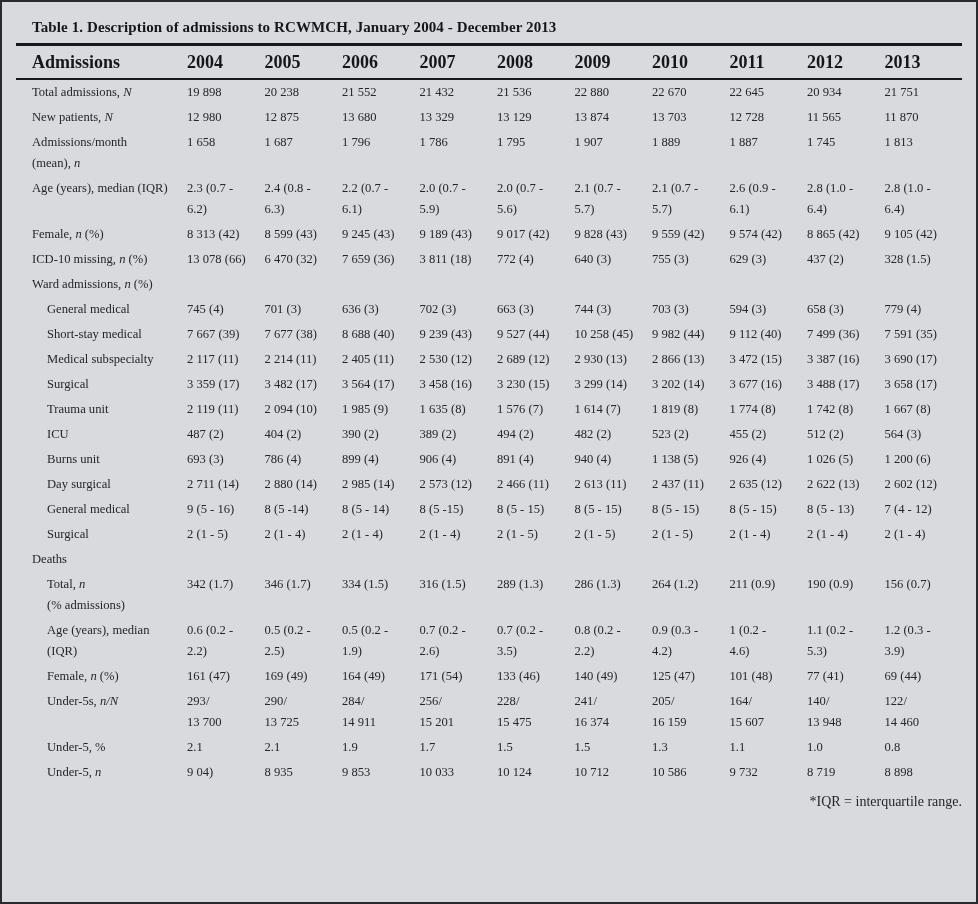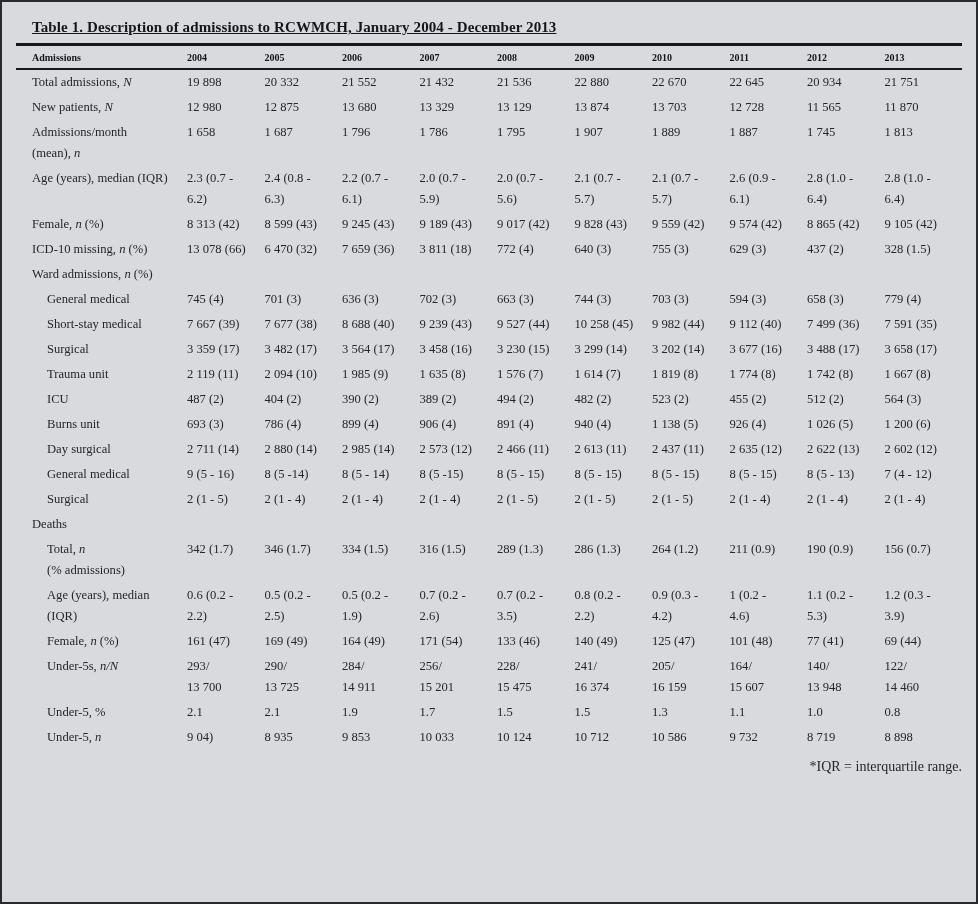--- a/index.html
+++ b/index.html
@@ -5,28 +5,28 @@
   html,body{margin:0;padding:0;background:#d9dbdf;}
   .sheet{
     width:978px;height:904px;box-sizing:border-box;
     background:#d8dade;border:2px solid #2a2b2f;
     padding:8px 14px 0 14px;overflow:hidden;
     font-family:"Liberation Serif","DejaVu Serif",serif;
     color:#23262c;
   }
   .title{
     font-size:15px;font-weight:bold;color:#14161b;
-    padding:9px 0 7px 16px;letter-spacing:.1px;text-decoration:underline;
+    padding:9px 0 7px 16px;letter-spacing:.1px;
   }
   table{
     width:100%;border-collapse:collapse;table-layout:fixed;
     border-top:3px solid #17181c;
   }
   thead th{
-    text-align:left;font-size:10px;font-weight:bold;color:#14161b;
+    text-align:left;font-size:18px;font-weight:bold;color:#14161b;
     padding:6px 2px 5px 0;border-bottom:2px solid #17181c;
     vertical-align:top;
     font-family:Liberation Serif, serif;
   }
   thead th.col-label{padding-left:16px;}
   tbody td{
     vertical-align:top;font-size:12.6px;line-height:21px;
     padding:2px 2px 2px 0;white-space:pre-line;
   }
   tbody td.label{padding-left:16px;}
@@ -64,21 +64,21 @@
           <th>2010</th>
           <th>2011</th>
           <th>2012</th>
           <th>2013</th>
         </tr>
     </thead>
     <tbody>
         <tr>
           <td class="label">Total admissions, <i>N</i></td>
           <td>19 898</td>
-          <td>20 332</td>
+          <td>20 238</td>
           <td>21 552</td>
           <td>21 432</td>
           <td>21 536</td>
           <td>22 880</td>
           <td>22 670</td>
           <td>22 645</td>
           <td>20 934</td>
           <td>21 751</td>
         </tr>
         <tr>
@@ -179,20 +179,33 @@
           <td>8 688 (40)</td>
           <td>9 239 (43)</td>
           <td>9 527 (44)</td>
           <td>10 258 (45)</td>
           <td>9 982 (44)</td>
           <td>9 112 (40)</td>
           <td>7 499 (36)</td>
           <td>7 591 (35)</td>
         </tr>
         <tr>
+          <td class="label indent">Medical subspecialty</td>
+          <td>2 117 (11)</td>
+          <td>2 214 (11)</td>
+          <td>2 405 (11)</td>
+          <td>2 530 (12)</td>
+          <td>2 689 (12)</td>
+          <td>2 930 (13)</td>
+          <td>2 866 (13)</td>
+          <td>3 472 (15)</td>
+          <td>3 387 (16)</td>
+          <td>3 690 (17)</td>
+        </tr>
+        <tr>
           <td class="label indent">Surgical</td>
           <td>3 359 (17)</td>
           <td>3 482 (17)</td>
           <td>3 564 (17)</td>
           <td>3 458 (16)</td>
           <td>3 230 (15)</td>
           <td>3 299 (14)</td>
           <td>3 202 (14)</td>
           <td>3 677 (16)</td>
           <td>3 488 (17)</td>

